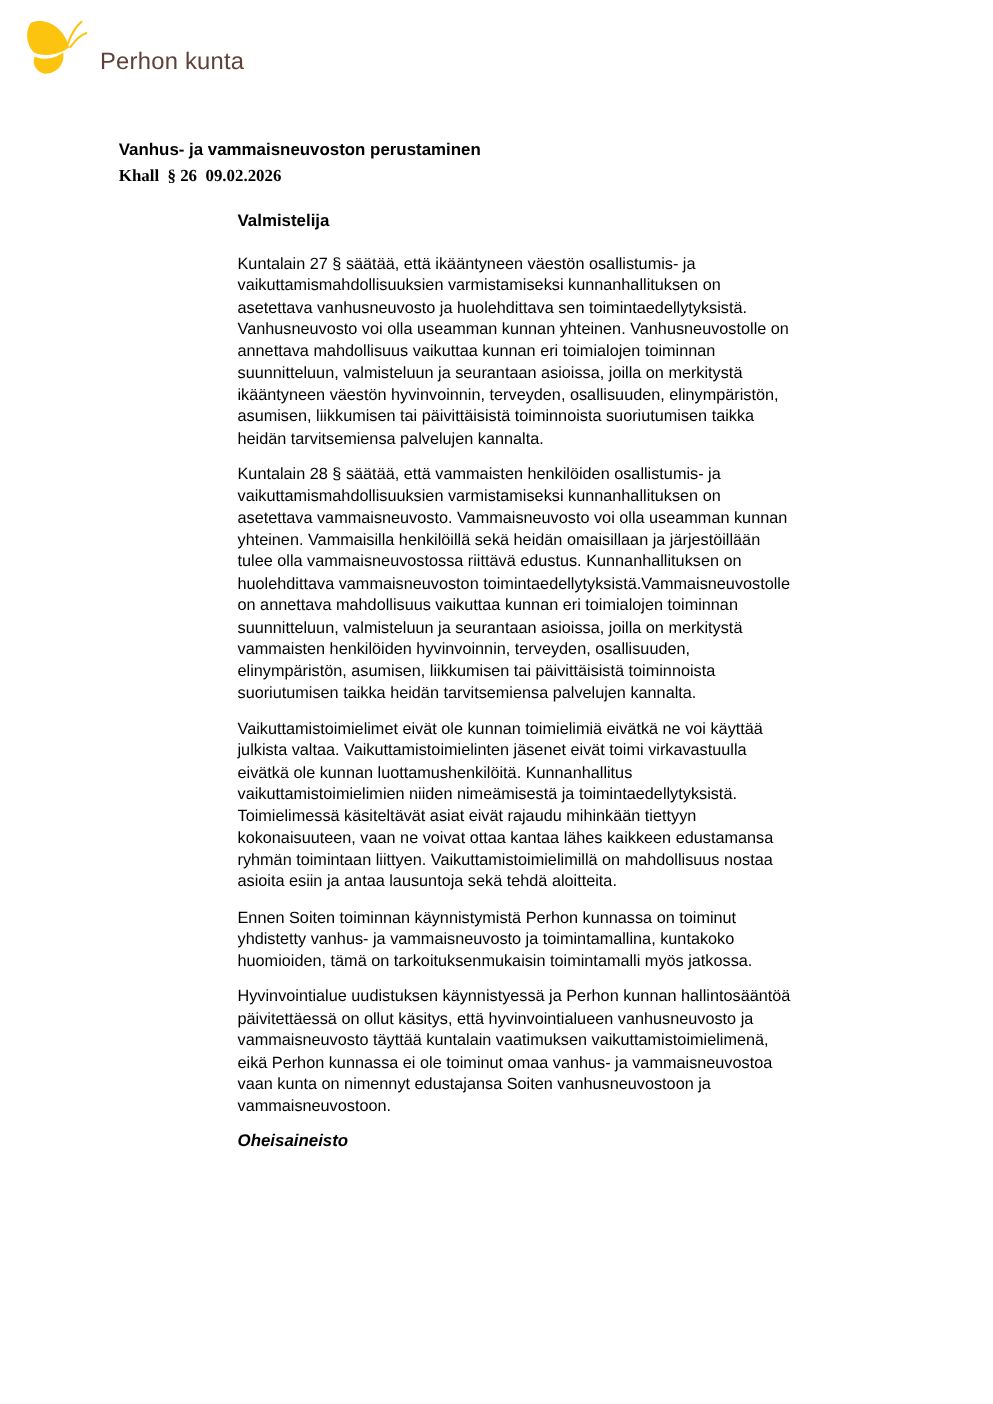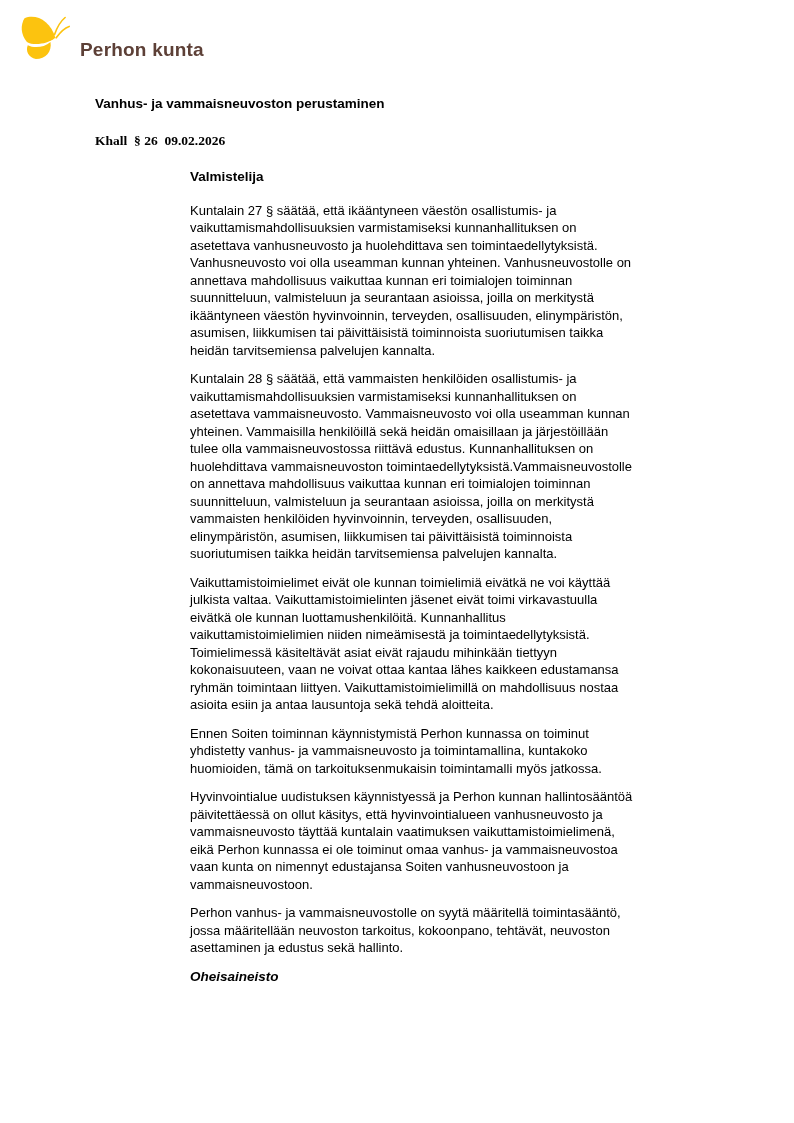--- a/index.html
+++ b/index.html
@@ -18,32 +18,32 @@
   .logo {
     position: absolute;
     left: 18px;
     top: 12px;
     display: flex;
     align-items: flex-end;
   }
   .logo svg { display: block; width: 52px; height: 50px; }
   .brand-text {
     font-size: 19px;
-    font-weight: bold;
+    font-weight: normal;
     color: #5d4037;
     margin-left: 10px;
     margin-bottom: 1px;
     letter-spacing: 0.2px;
   }
 
   
   .doc-title {
     position: absolute;
     left: 95px;
-    top: 96px;
+    top: 112px;
     font-size: 13.5px;
     font-weight: bold;
     white-space: pre-wrap;
     text-align: center;
   }
   .doc-ref {
     position: absolute;
     left: 95px;
     top: 133px;
     font-size: 13.5px;
@@ -138,20 +138,17 @@
 asioita esiin ja antaa lausuntoja sekä tehdä aloitteita.</p>
     <p class="body-paragraph">Ennen Soiten toiminnan käynnistymistä Perhon kunnassa on toiminut
 yhdistetty vanhus- ja vammaisneuvosto ja toimintamallina, kuntakoko
 huomioiden, tämä on tarkoituksenmukaisin toimintamalli myös jatkossa.</p>
     <p class="body-paragraph">Hyvinvointialue uudistuksen käynnistyessä ja Perhon kunnan hallintosääntöä
 päivitettäessä on ollut käsitys, että hyvinvointialueen vanhusneuvosto ja
 vammaisneuvosto täyttää kuntalain vaatimuksen vaikuttamistoimielimenä,
 eikä Perhon kunnassa ei ole toiminut omaa vanhus- ja vammaisneuvostoa
 vaan kunta on nimennyt edustajansa Soiten vanhusneuvostoon ja
 vammaisneuvostoon.</p>
-    <p class="body-paragraph">Perhon vanhus- ja vammaisneuvostolle on syytä määritellä toimintasääntö,
-jossa määritellään neuvoston tarkoitus, kokoonpano, tehtävät, neuvoston
-asettaminen ja edustus sekä hallinto.</p>
 
     <div class="attachment-heading">Oheisaineisto</div>
   </div>
 
 </div>
 
 </body></html>

